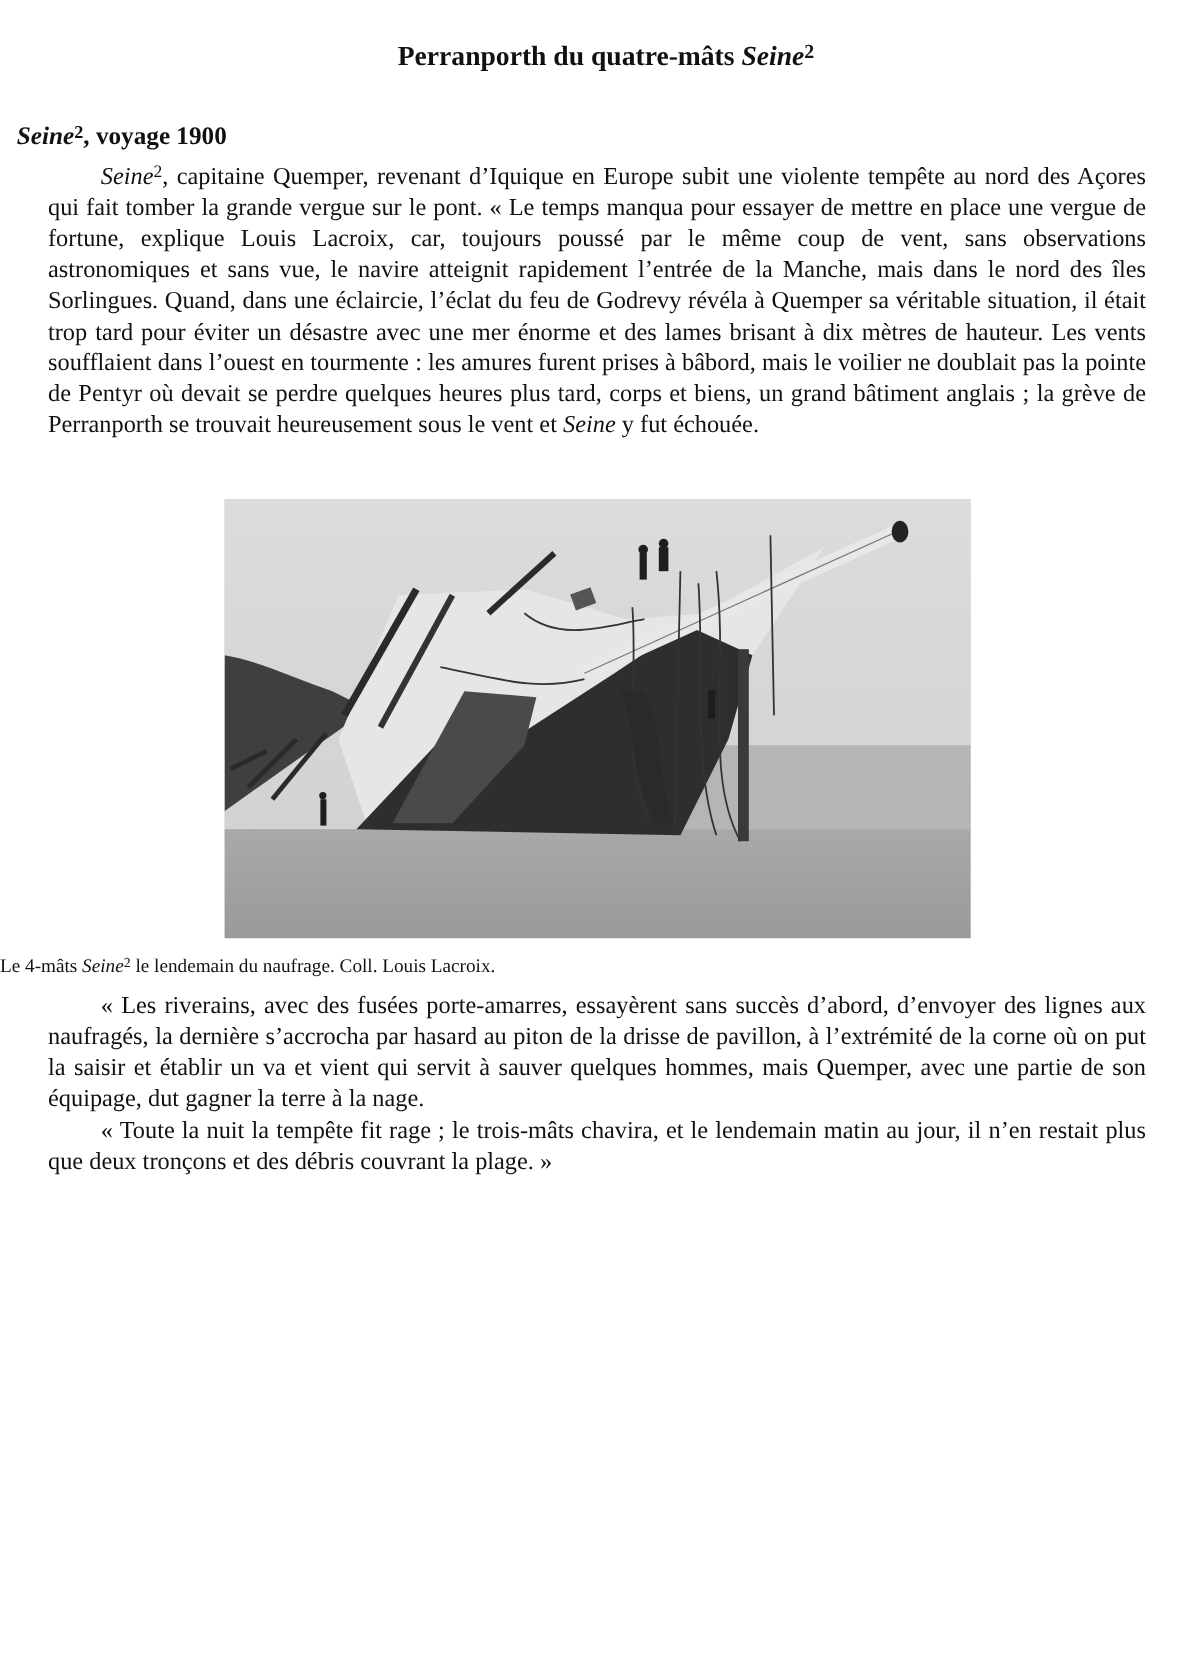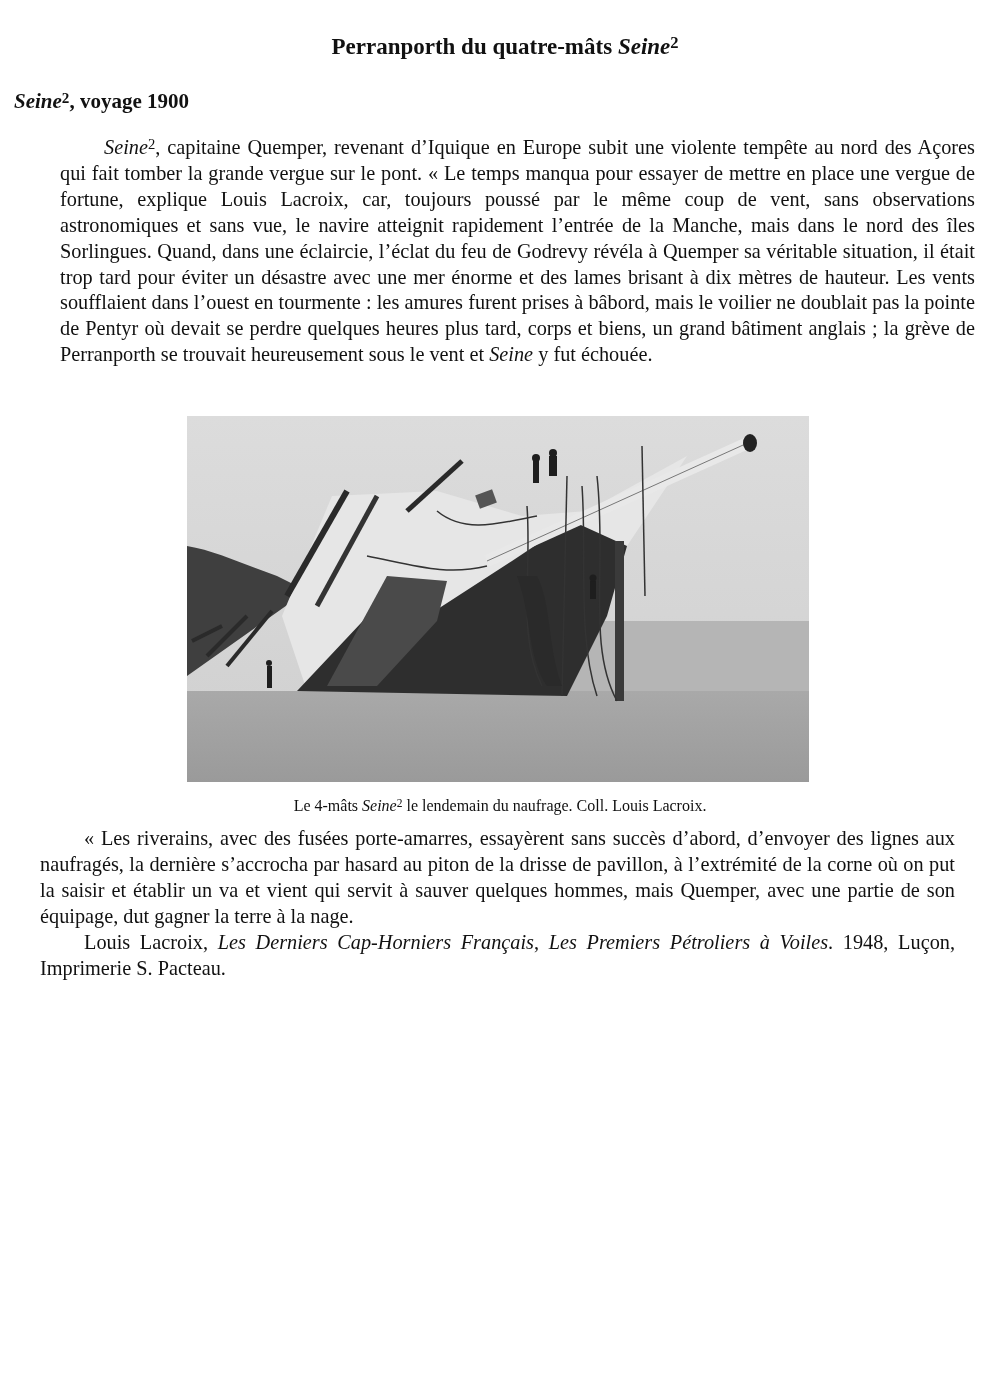--- a/index.html
+++ b/index.html
@@ -6,40 +6,40 @@
   body {
     width: 1000px; height: 1391px; position: relative; overflow: hidden;
     font-family: "Liberation Serif", "DejaVu Serif", serif;
     color: #111111;
   }
   .title {
     position: absolute; top: 17px; left: 0; width: 1010px;
     text-align: center; font-weight: bold; font-size: 23px; line-height: 30px;
   }
   .section-heading {
-    position: absolute; top: 87px; left: 14px;
+    position: absolute; top: 99px; left: 14px;
     font-weight: bold; font-size: 21px; line-height: 28px; text-align: right;
   }
   sup.s { font-size: 0.72em; vertical-align: 0.35em; line-height: 0; }
   .para {
     position: absolute; left: 40px; width: 915px;
     font-size: 20.3px; line-height: 25.9px; text-align: justify;
     text-align-last: left;
   }
   .para p { margin: 0; text-indent: 44px; }
-  .p1 { top: 135px; margin-left: 20px; }
+  .p1 { top: 135px; }
   .p2 { top: 826px; }
   .photo {
     position: absolute; left: 187px; top: 416px; width: 622px; height: 366px;
     background: #d9d9d9; overflow: hidden;
   }
   .photo svg { display: block; width: 100%; height: 100%; }
   .caption {
     position: absolute; top: 795px; left: 0; width: 1000px;
-    text-align: center; font-size: 16px; line-height: 22px;
+    text-align: left; font-size: 16px; line-height: 22px;
   }
   i { }
 </style>
 </head>
 <body>
 
 <h1 class="title"><span>Perranporth du quatre-mâts </span><i>Seine</i><sup class="s">2</sup></h1>
 
 <div class="section-heading"><i>Seine</i><sup class="s">2</sup><span>, voyage 1900</span></div>
 
@@ -113,14 +113,14 @@
     </g>
 
     <rect x="290" y="76" width="18" height="14" fill="#555" transform="rotate(-20 299 83)"></rect>
   </svg>
 </figure>
 
 <div class="caption"><span>Le 4-mâts </span><i>Seine</i><sup class="s">2</sup><span> le lendemain du naufrage. Coll. Louis Lacroix.</span></div>
 
 <div class="para p2">
   <p>« Les riverains, avec des fusées porte-amarres, essayèrent sans succès d’abord, d’envoyer des lignes aux naufragés, la dernière s’accrocha par hasard au piton de la drisse de pavillon, à l’extrémité de la corne où on put la saisir et établir un va et vient qui servit à sauver quelques hommes, mais Quemper, avec une partie de son équipage, dut gagner la terre à la nage.</p>
-  <p><span>Louis Lacroix, </span><i>Les Derniers Cap-Horniers Français</i><span>, </span><i>Les Premiers Pétroliers à Voiles</i><span>. 1948, Luçon, Imprimerie S. Pacteau.</span></p>
+  <p>« Toute la nuit la tempête fit rage ; le trois-mâts chavira, et le lendemain matin au jour, il n’en restait plus que deux tronçons et des débris couvrant la plage. »</p>
 </div>
 
 </body></html>

